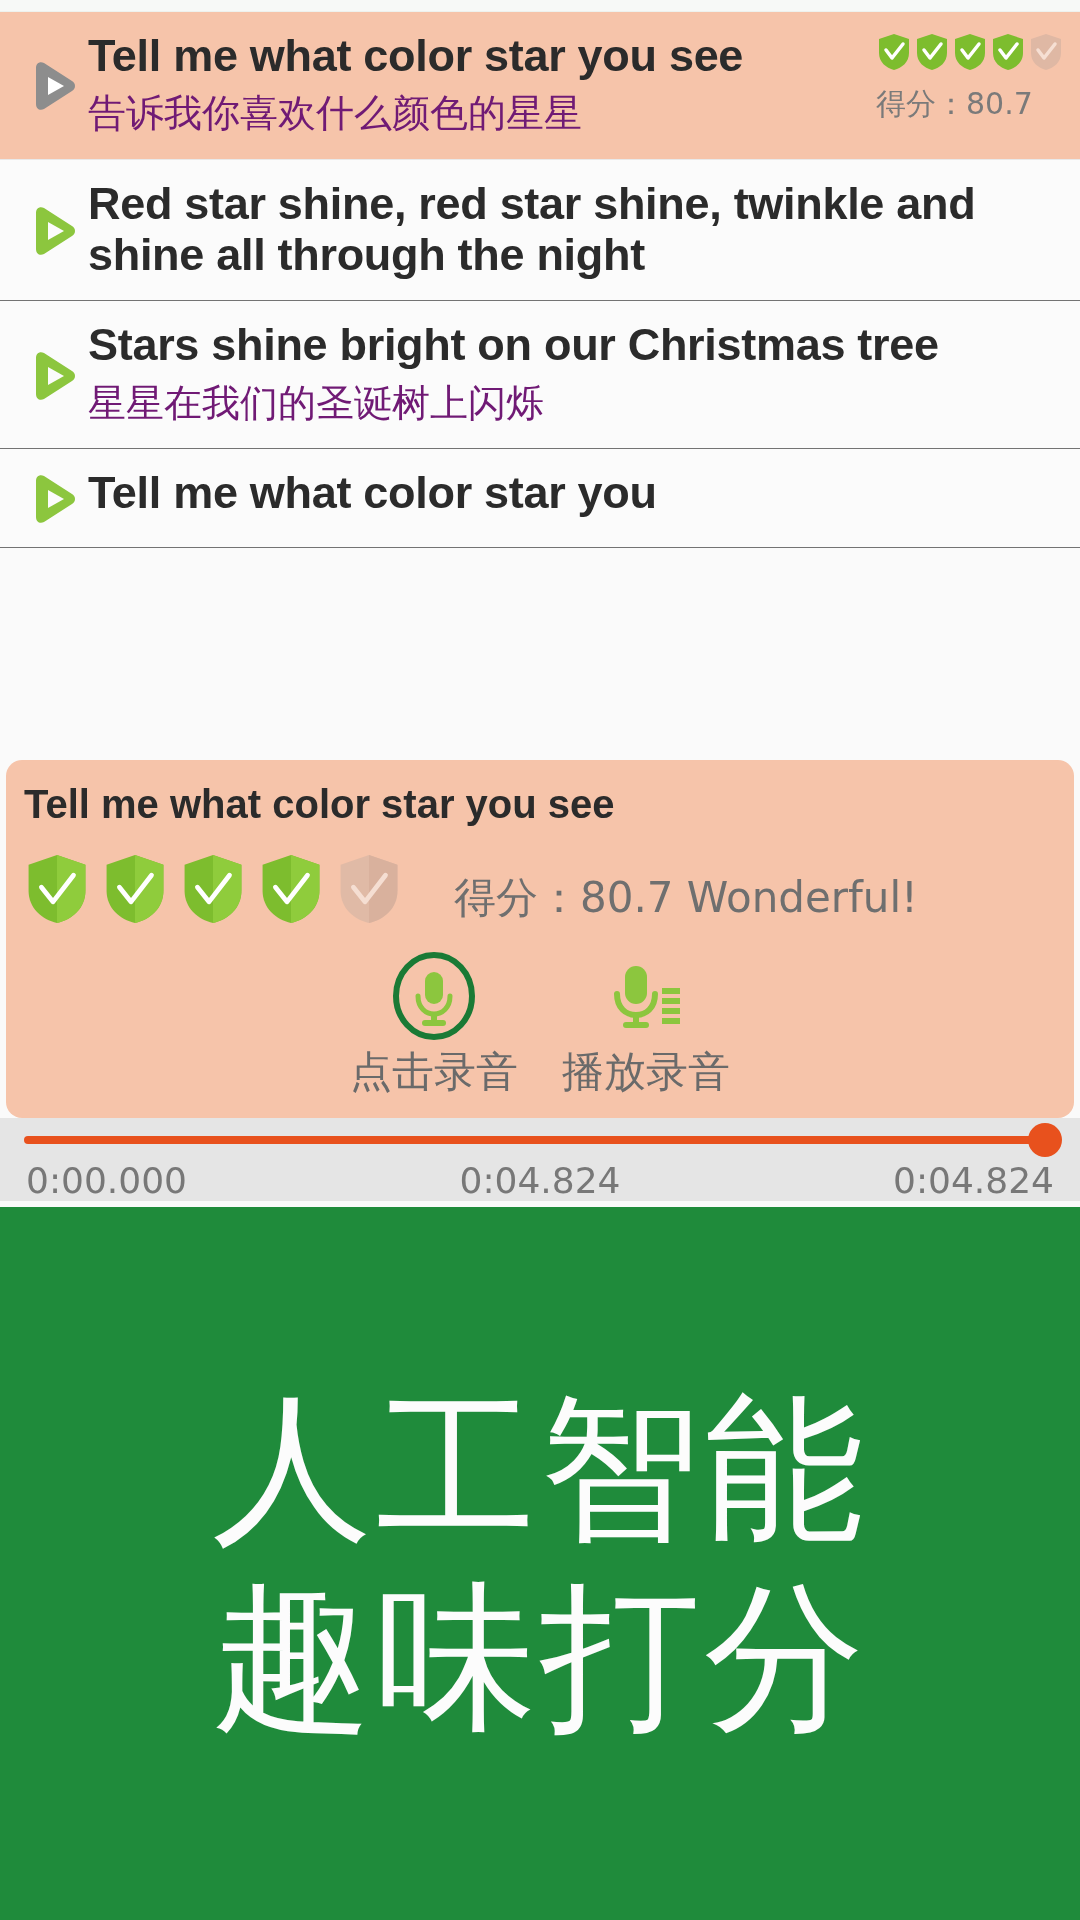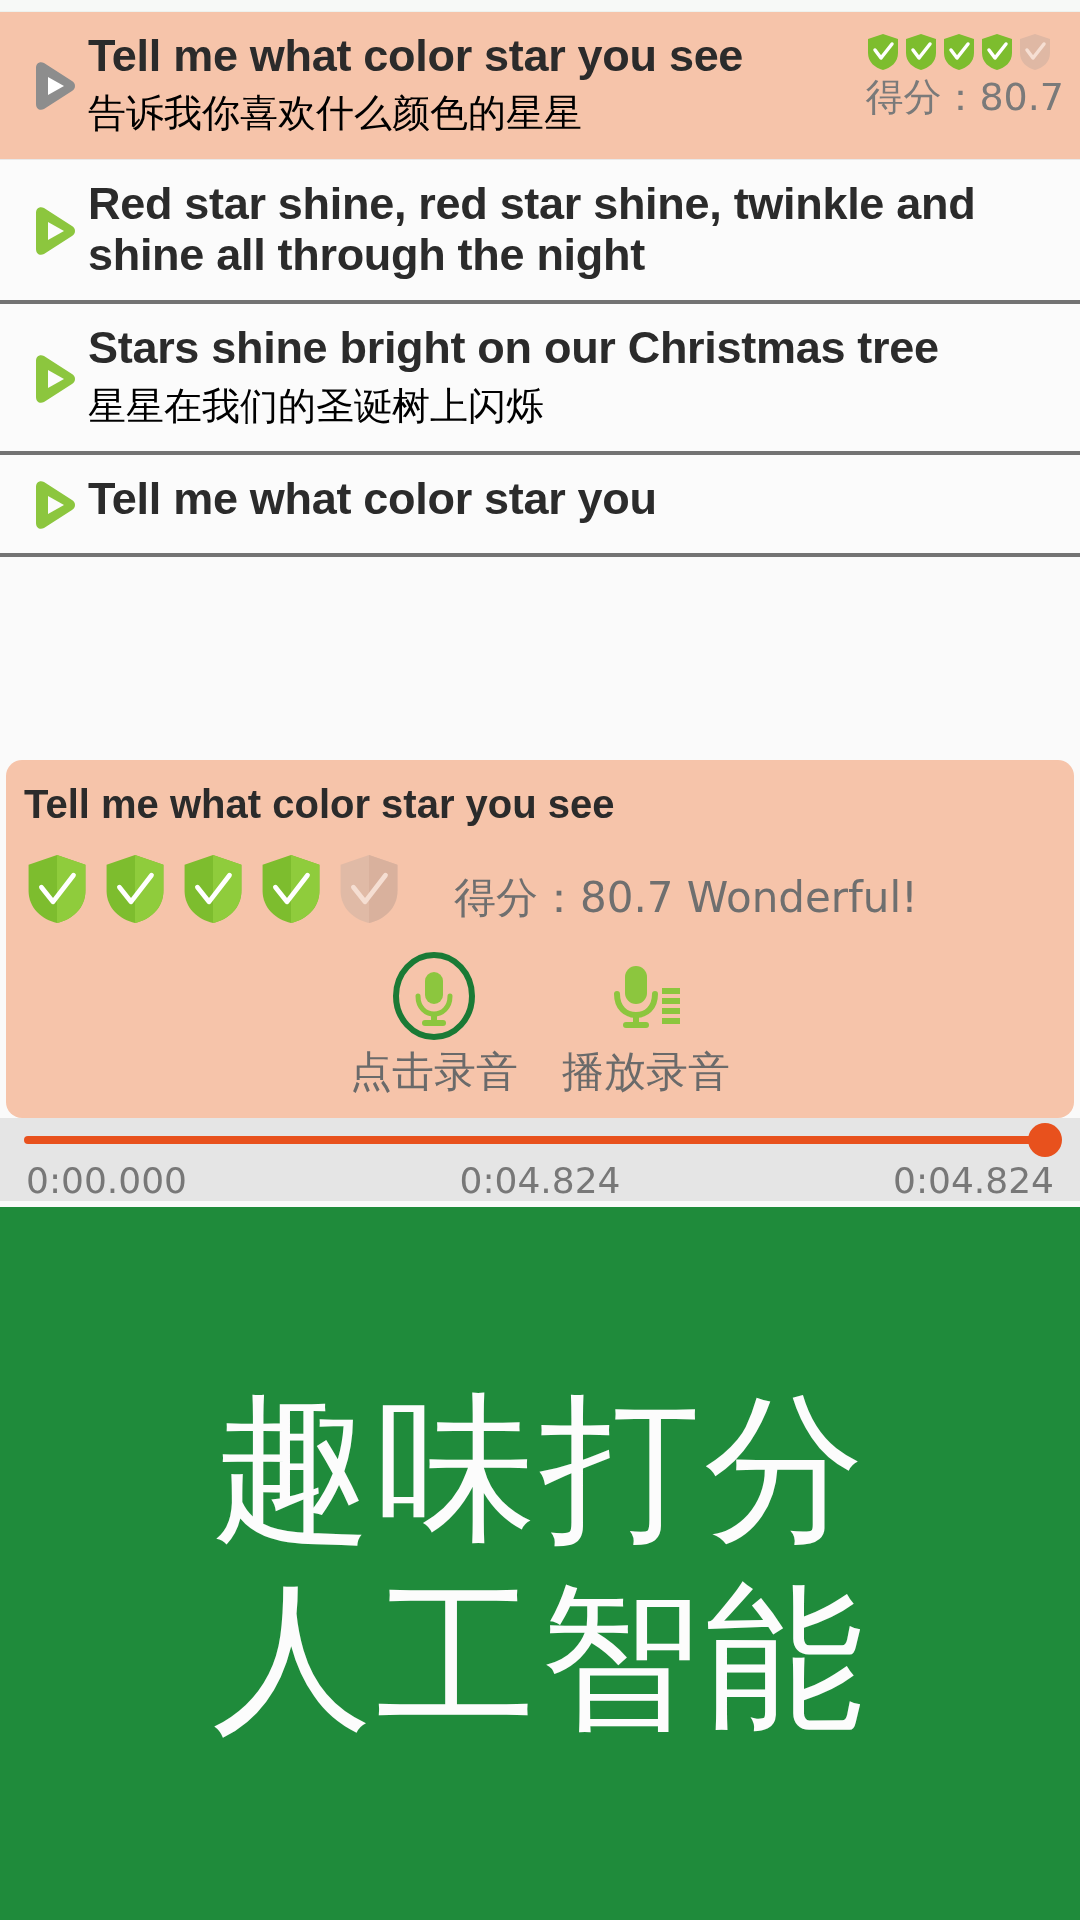--- a/index.html
+++ b/index.html
@@ -13,21 +13,21 @@
 
   
   .top-strip { height:12px; background:#f7f9f7; border-bottom:1px solid #eef2ee; }
 
   
   .lyric-list { position:relative; }
   .lyric-row {
     display:flex;
     align-items:flex-start;
     padding:18px 16px 20px 16px;
-    border-bottom:4px solid #737373;
+    border-bottom:1px solid #737373;
     background:#fbfbfb;
     position:relative;
   }
   .lyric-row.active { background:#f6c4aa; border-bottom:none; }
   .lyric-row.active + .lyric-row { border-top:1px solid #e9e9e9; }
 
   .play-col {
     width:72px;
     flex:0 0 72px;
     display:flex;
@@ -41,39 +41,39 @@
   .lyric-text { flex:1 1 auto; min-width:0; padding-right:4px; }
   .en {
     font-size:45px;
     font-weight:bold;
     color:#2b2b2b;
     line-height:1.14;
     letter-spacing:-0.3px;
   }
   .cn {
     font-size:38px;
-    color:#000000;
+    color:#701a75;
     line-height:1.3;
     margin-top:8px;
     font-family:"DejaVu Sans","Liberation Sans",sans-serif;
   }
 
   .score-col {
     flex:0 0 auto;
     text-align:left;
     padding-left:6px;
     margin-top:2px;
     white-space:nowrap;
   }
   .shield-strip { display:flex; gap:2px; align-items:flex-start; }
   .shield-sm { width:36px; height:40px; display:block; }
   .score-line {
-    font-size:38px;
+    font-size:30px;
     color:#7a7a7a;
-    margin-top:0;
+    margin-top:12px;
     font-family:"DejaVu Sans","Liberation Sans",sans-serif;
     white-space:nowrap;
   }
 
   
   .player-overlay {
     position:absolute;
     left:0; right:0;
     top:760px;
     background:#fafafa;
@@ -390,15 +390,15 @@
         <rect x="26" y="42" width="4" height="8" fill="#8cc63e"></rect>
         <rect x="18" y="49" width="20" height="3.5" rx="1.7" fill="#8cc63e"></rect>
       </svg>
       <span class="tlabel">关闭</span>
     </div>
   </div>
 
 </div>
 
 <div class="banner">
+  <div class="banner-line">人工智能</div>
   <div class="banner-line">趣味打分</div>
-  <div class="banner-line">人工智能</div>
 </div>
 
 </body></html>

